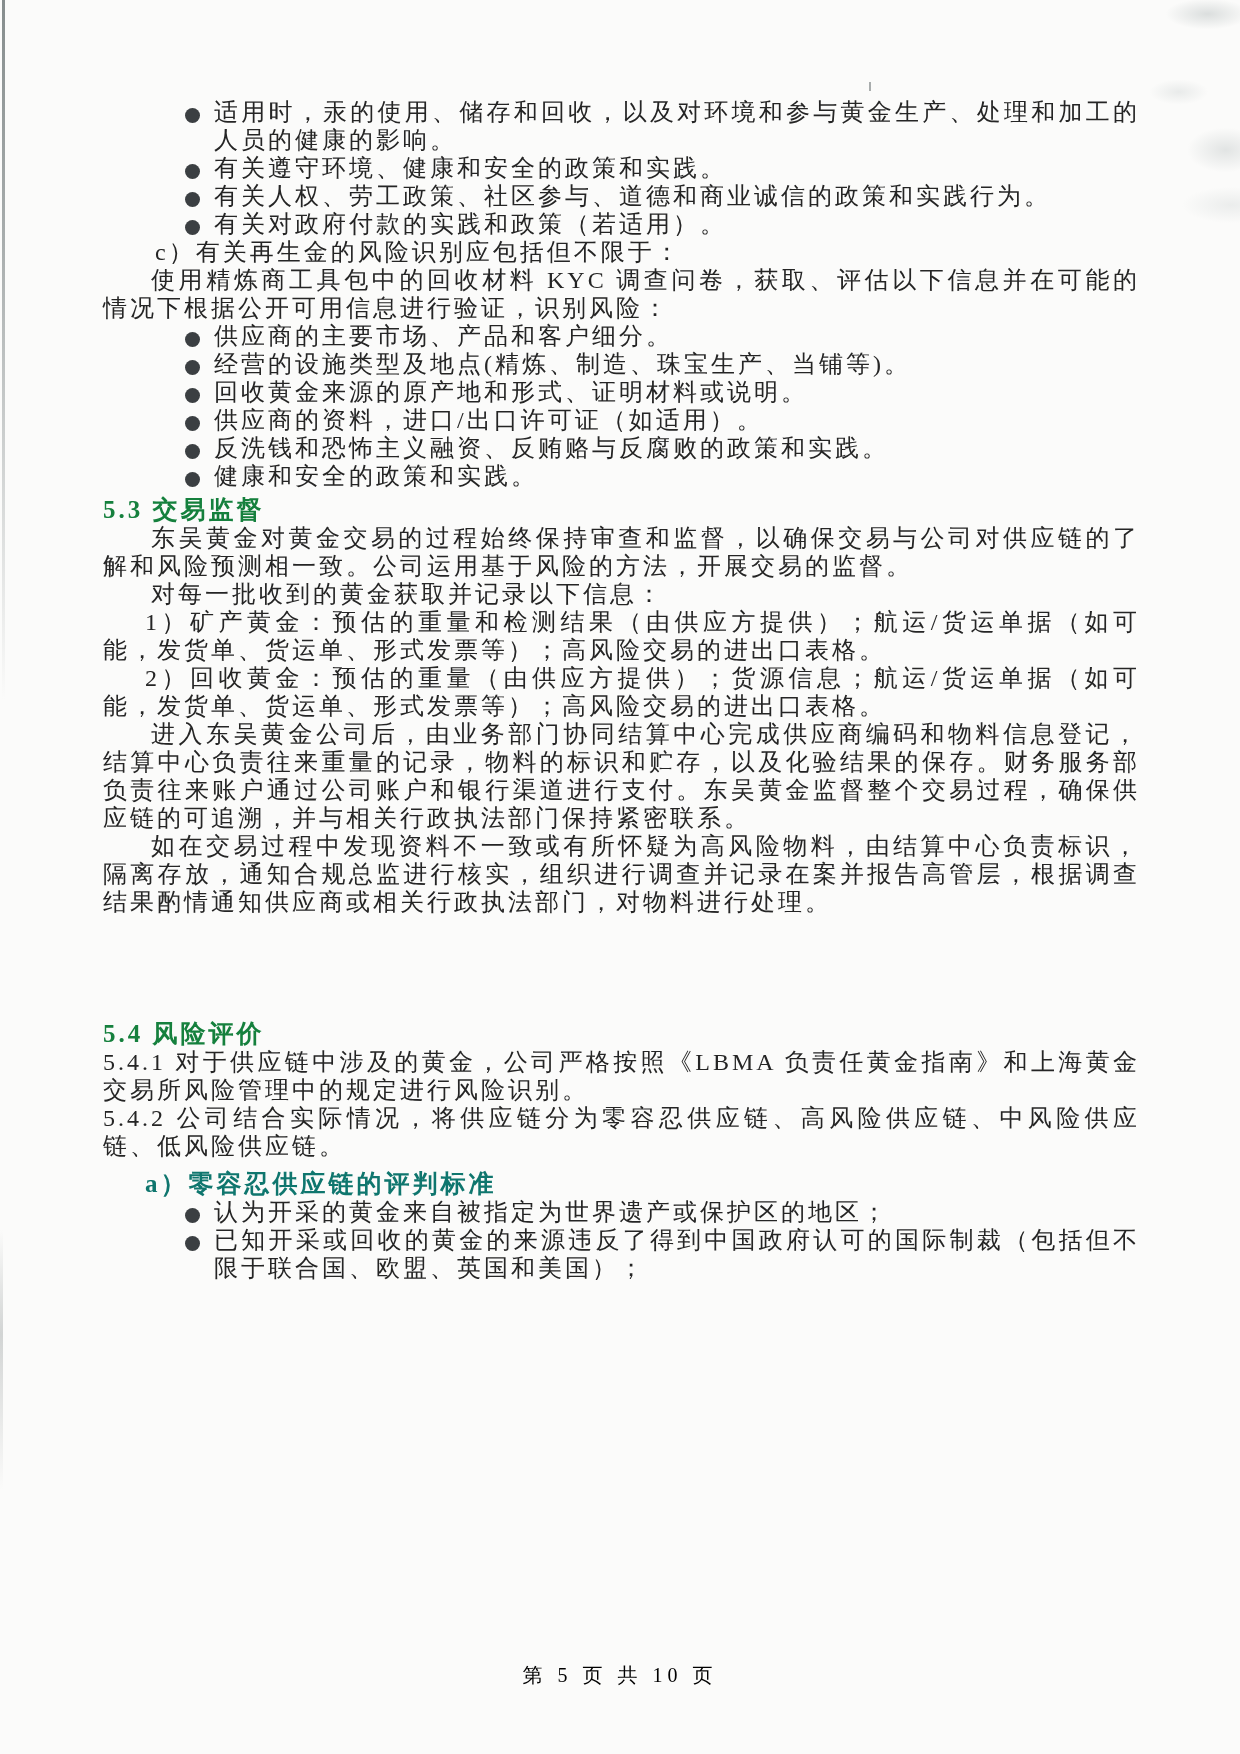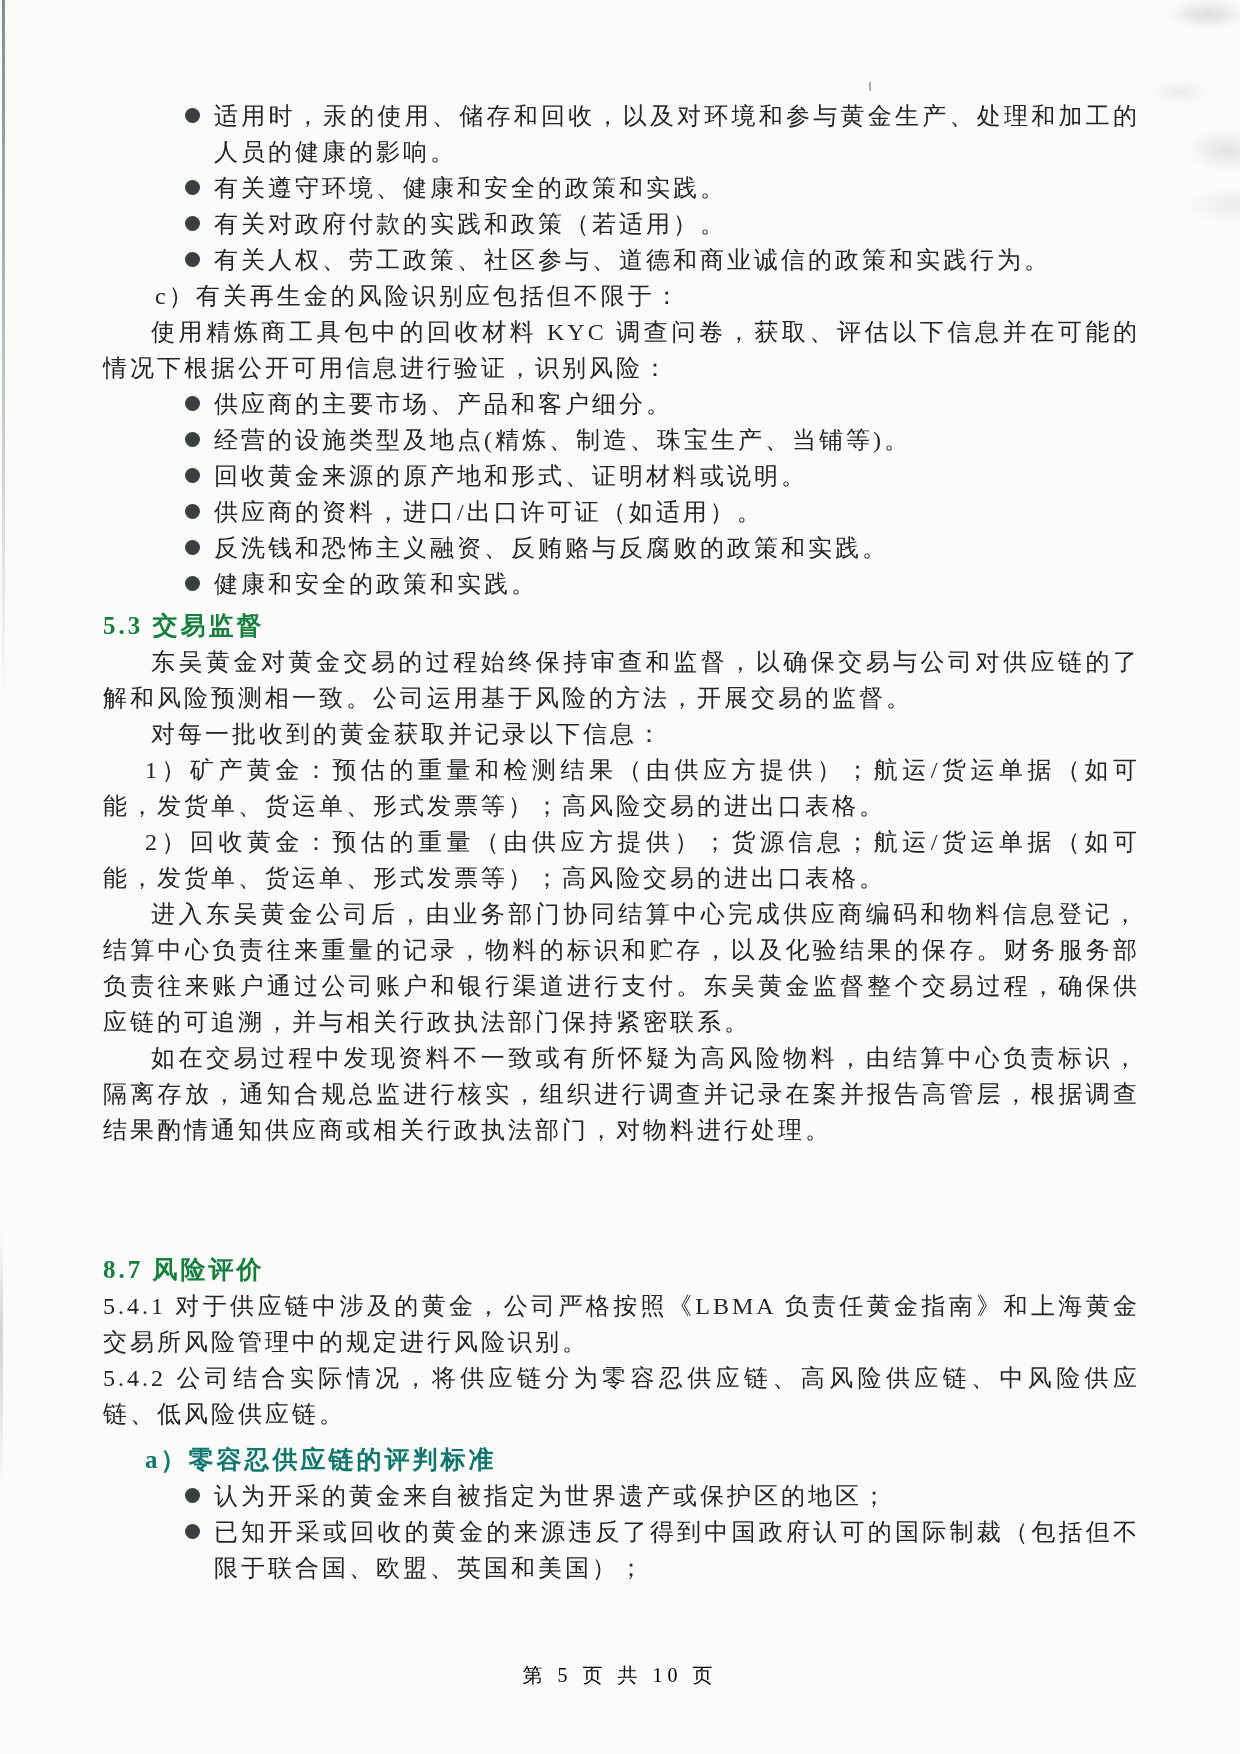--- a/index.html
+++ b/index.html
@@ -26,21 +26,21 @@
     background:
       radial-gradient(60px 22px at 82% 14px, rgba(192,198,198,.55), rgba(192,198,198,0) 70%),
       radial-gradient(55px 32px at 92% 150px, rgba(200,205,205,.50), rgba(200,205,205,0) 70%),
       radial-gradient(42px 18px at 66% 92px, rgba(205,210,210,.40), rgba(205,210,210,0) 70%),
       radial-gradient(70px 26px at 95% 205px, rgba(205,210,210,.35), rgba(205,210,210,0) 70%);
   }
   .tick { position:absolute; left:869px; top:82px; width:2px; height:9px; background:#a9adad; }
 
   .content {
     position:absolute; left:103px; top:98px; width:1037px;
-    font-size:24px; line-height:36px; letter-spacing:3px;
+    font-size:24px; line-height:28px; letter-spacing:3px;
     text-align:justify;
   }
   p.para { margin:0; }
   .indent { text-indent:48px; }
   .indent-num { text-indent:42px; }
 
   ul.bullets { list-style:none; margin:0; padding:0; }
   ul.bullets li { display:flex; align-items:flex-start; }
   .dot {
     flex:0 0 auto; width:15px; height:15px; border-radius:50%;
@@ -80,25 +80,25 @@
       <li>
         <span class="dot"></span>
         <span class="bt">适用时，汞的使用、储存和回收，以及对环境和参与黄金生产、处理和加工的人员的健康的影响。</span>
       </li>
       <li>
         <span class="dot"></span>
         <span class="bt">有关遵守环境、健康和安全的政策和实践。</span>
       </li>
       <li>
         <span class="dot"></span>
-        <span class="bt">有关对政府付款的实践和政策（若适用）。</span>
+        <span class="bt">有关人权、劳工政策、社区参与、道德和商业诚信的政策和实践行为。</span>
       </li>
       <li>
         <span class="dot"></span>
-        <span class="bt">有关人权、劳工政策、社区参与、道德和商业诚信的政策和实践行为。</span>
+        <span class="bt">有关对政府付款的实践和政策（若适用）。</span>
       </li>
     </ul>
 
     <div class="c-line">c）有关再生金的风险识别应包括但不限于：</div>
 
     <p class="para indent">使用精炼商工具包中的回收材料 KYC 调查问卷，获取、评估以下信息并在可能的情况下根据公开可用信息进行验证，识别风险：</p>
 
     <ul class="bullets">
       <li>
         <span class="dot"></span>
@@ -127,21 +127,21 @@
     </ul>
 
     <h2 class="heading">5.3 交易监督</h2>
     <p class="para indent">东吴黄金对黄金交易的过程始终保持审查和监督，以确保交易与公司对供应链的了解和风险预测相一致。公司运用基于风险的方法，开展交易的监督。</p>
     <p class="para indent">对每一批收到的黄金获取并记录以下信息：</p>
     <p class="para indent-num">1）矿产黄金：预估的重量和检测结果（由供应方提供）；航运/货运单据（如可能，发货单、货运单、形式发票等）；高风险交易的进出口表格。</p>
     <p class="para indent-num">2）回收黄金：预估的重量（由供应方提供）；货源信息；航运/货运单据（如可能，发货单、货运单、形式发票等）；高风险交易的进出口表格。</p>
     <p class="para indent">进入东吴黄金公司后，由业务部门协同结算中心完成供应商编码和物料信息登记，结算中心负责往来重量的记录，物料的标识和贮存，以及化验结果的保存。财务服务部负责往来账户通过公司账户和银行渠道进行支付。东吴黄金监督整个交易过程，确保供应链的可追溯，并与相关行政执法部门保持紧密联系。</p>
     <p class="para indent">如在交易过程中发现资料不一致或有所怀疑为高风险物料，由结算中心负责标识，隔离存放，通知合规总监进行核实，组织进行调查并记录在案并报告高管层，根据调查结果酌情通知供应商或相关行政执法部门，对物料进行处理。</p>
 
-    <h2 class="heading h54">8.7 风险评价</h2>
+    <h2 class="heading h54">5.4 风险评价</h2>
     <p class="para">5.4.1 对于供应链中涉及的黄金，公司严格按照《LBMA 负责任黄金指南》和上海黄金交易所风险管理中的规定进行风险识别。</p>
     <p class="para">5.4.2 公司结合实际情况，将供应链分为零容忍供应链、高风险供应链、中风险供应链、低风险供应链。</p>
     <h3 class="sub-heading">a）零容忍供应链的评判标准</h3>
 
     <ul class="bullets">
       <li>
         <span class="dot"></span>
         <span class="bt">认为开采的黄金来自被指定为世界遗产或保护区的地区；</span>
       </li>
       <li>

